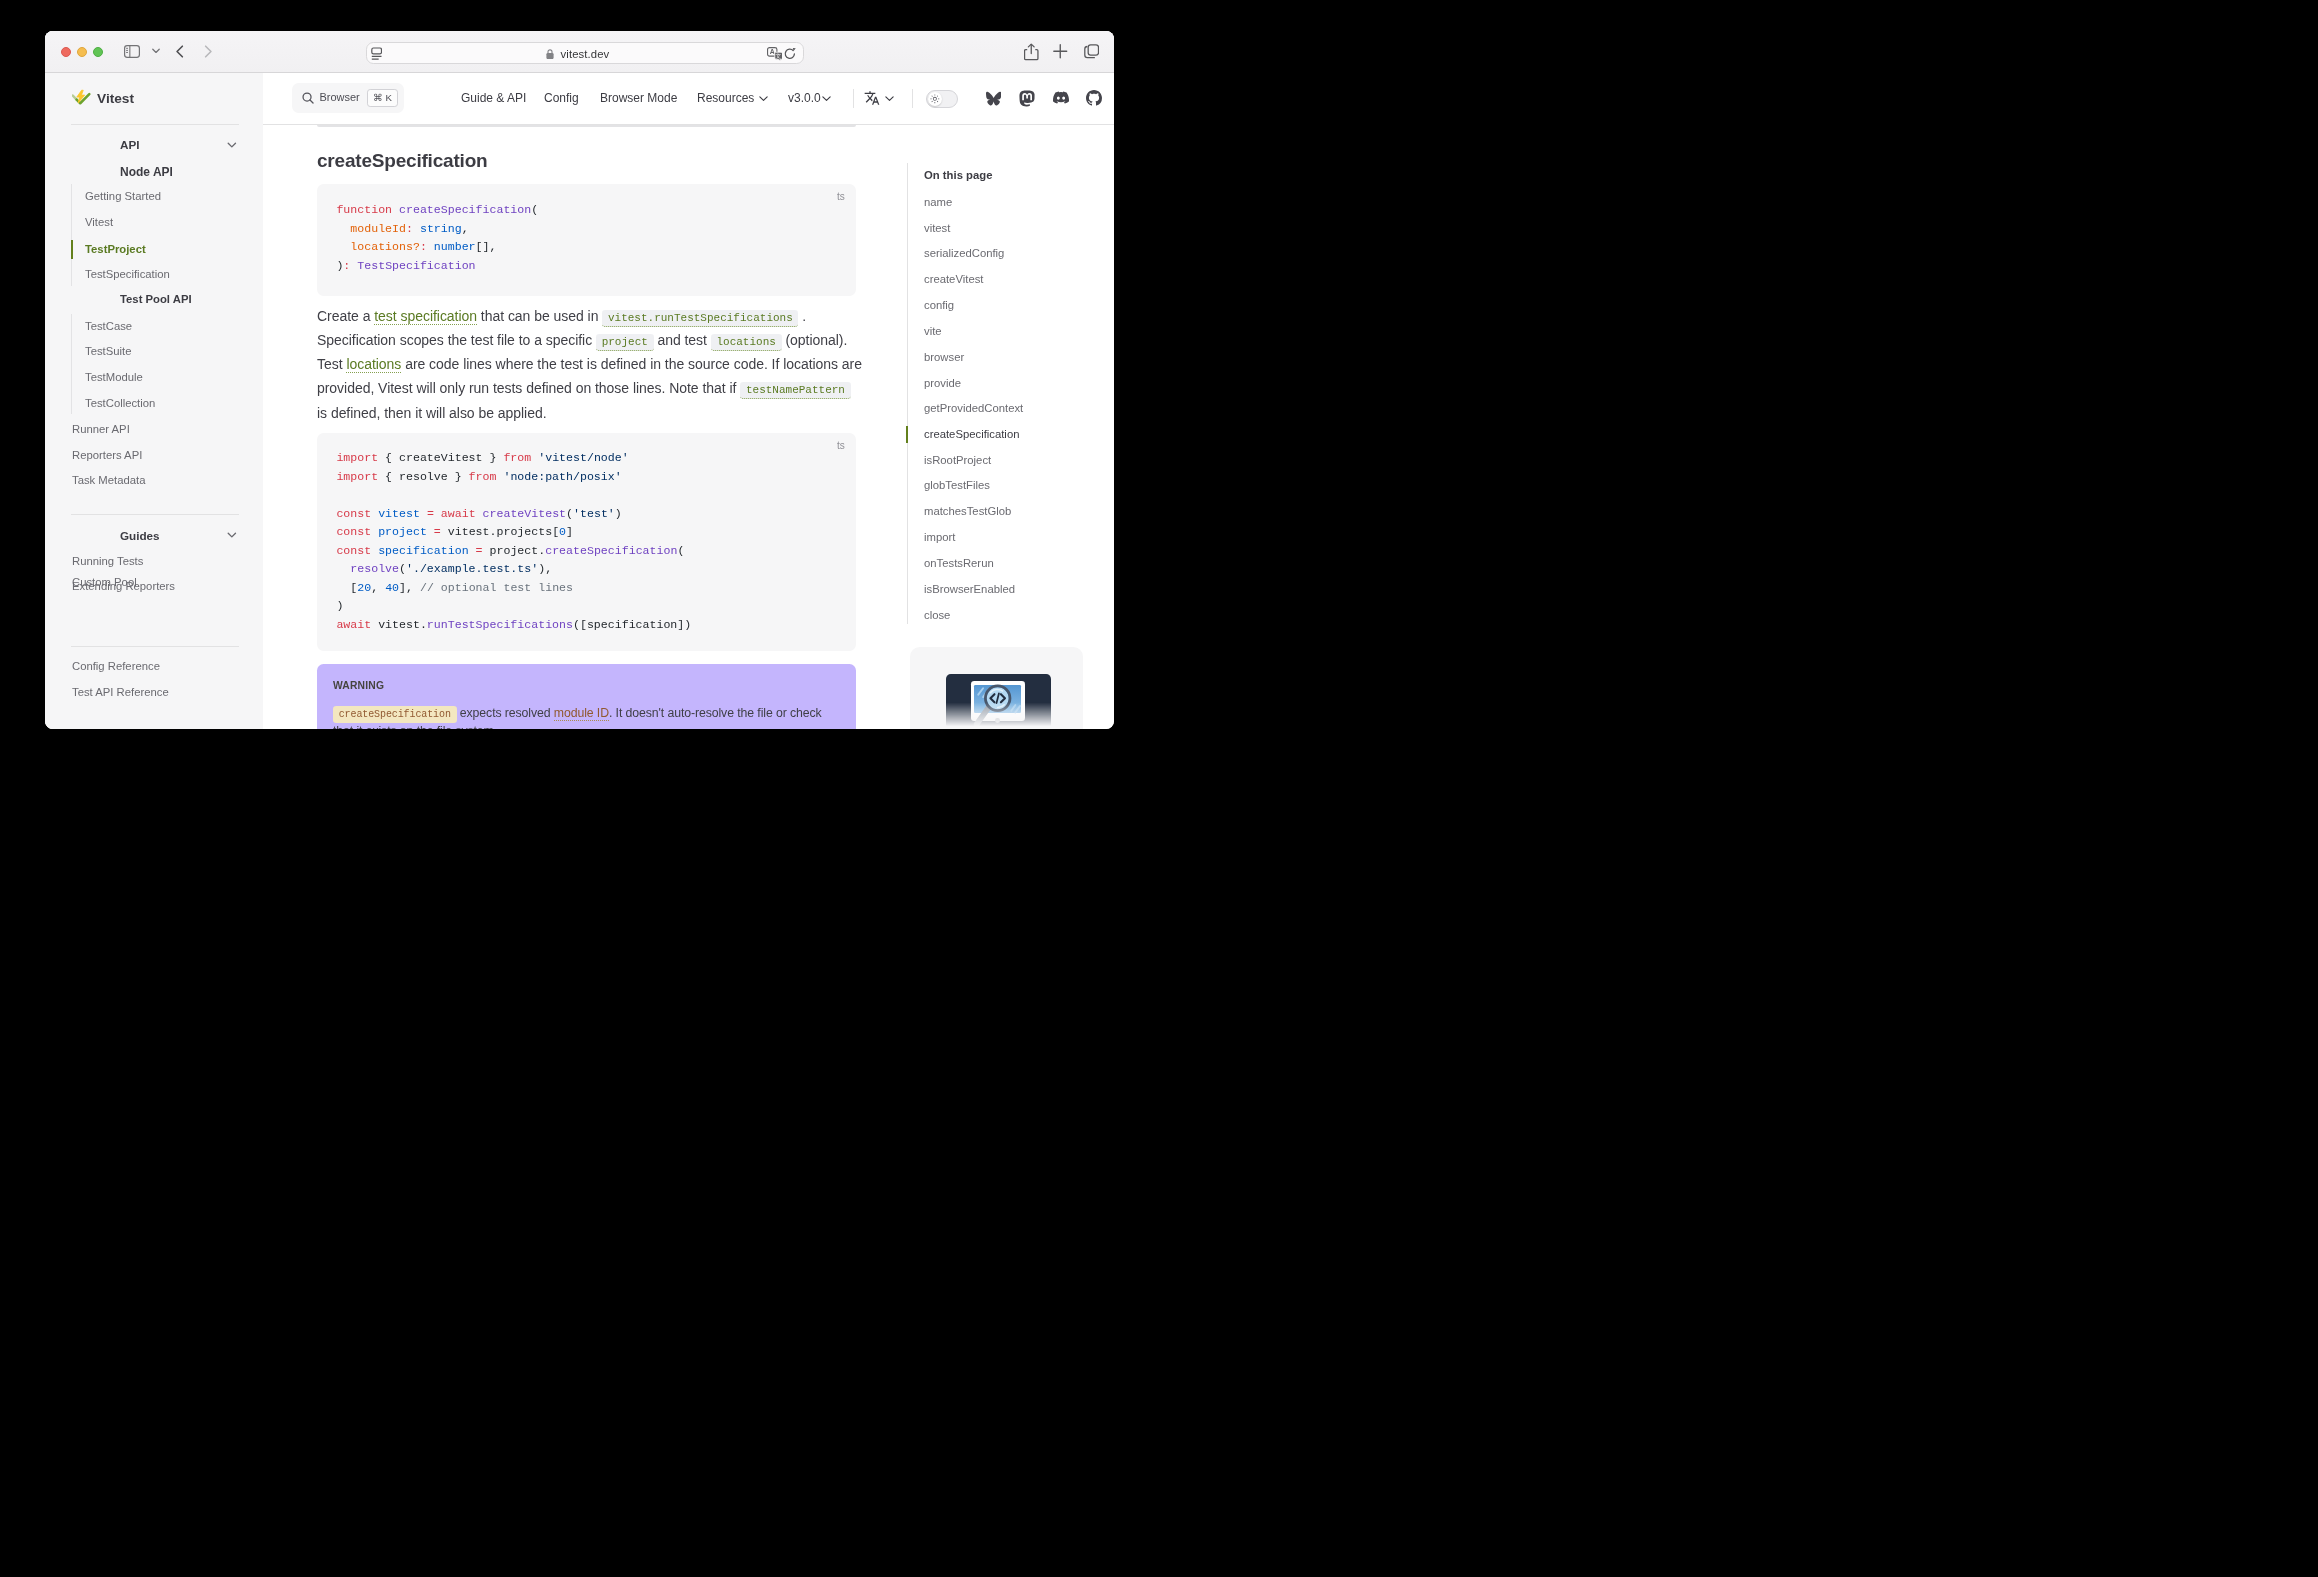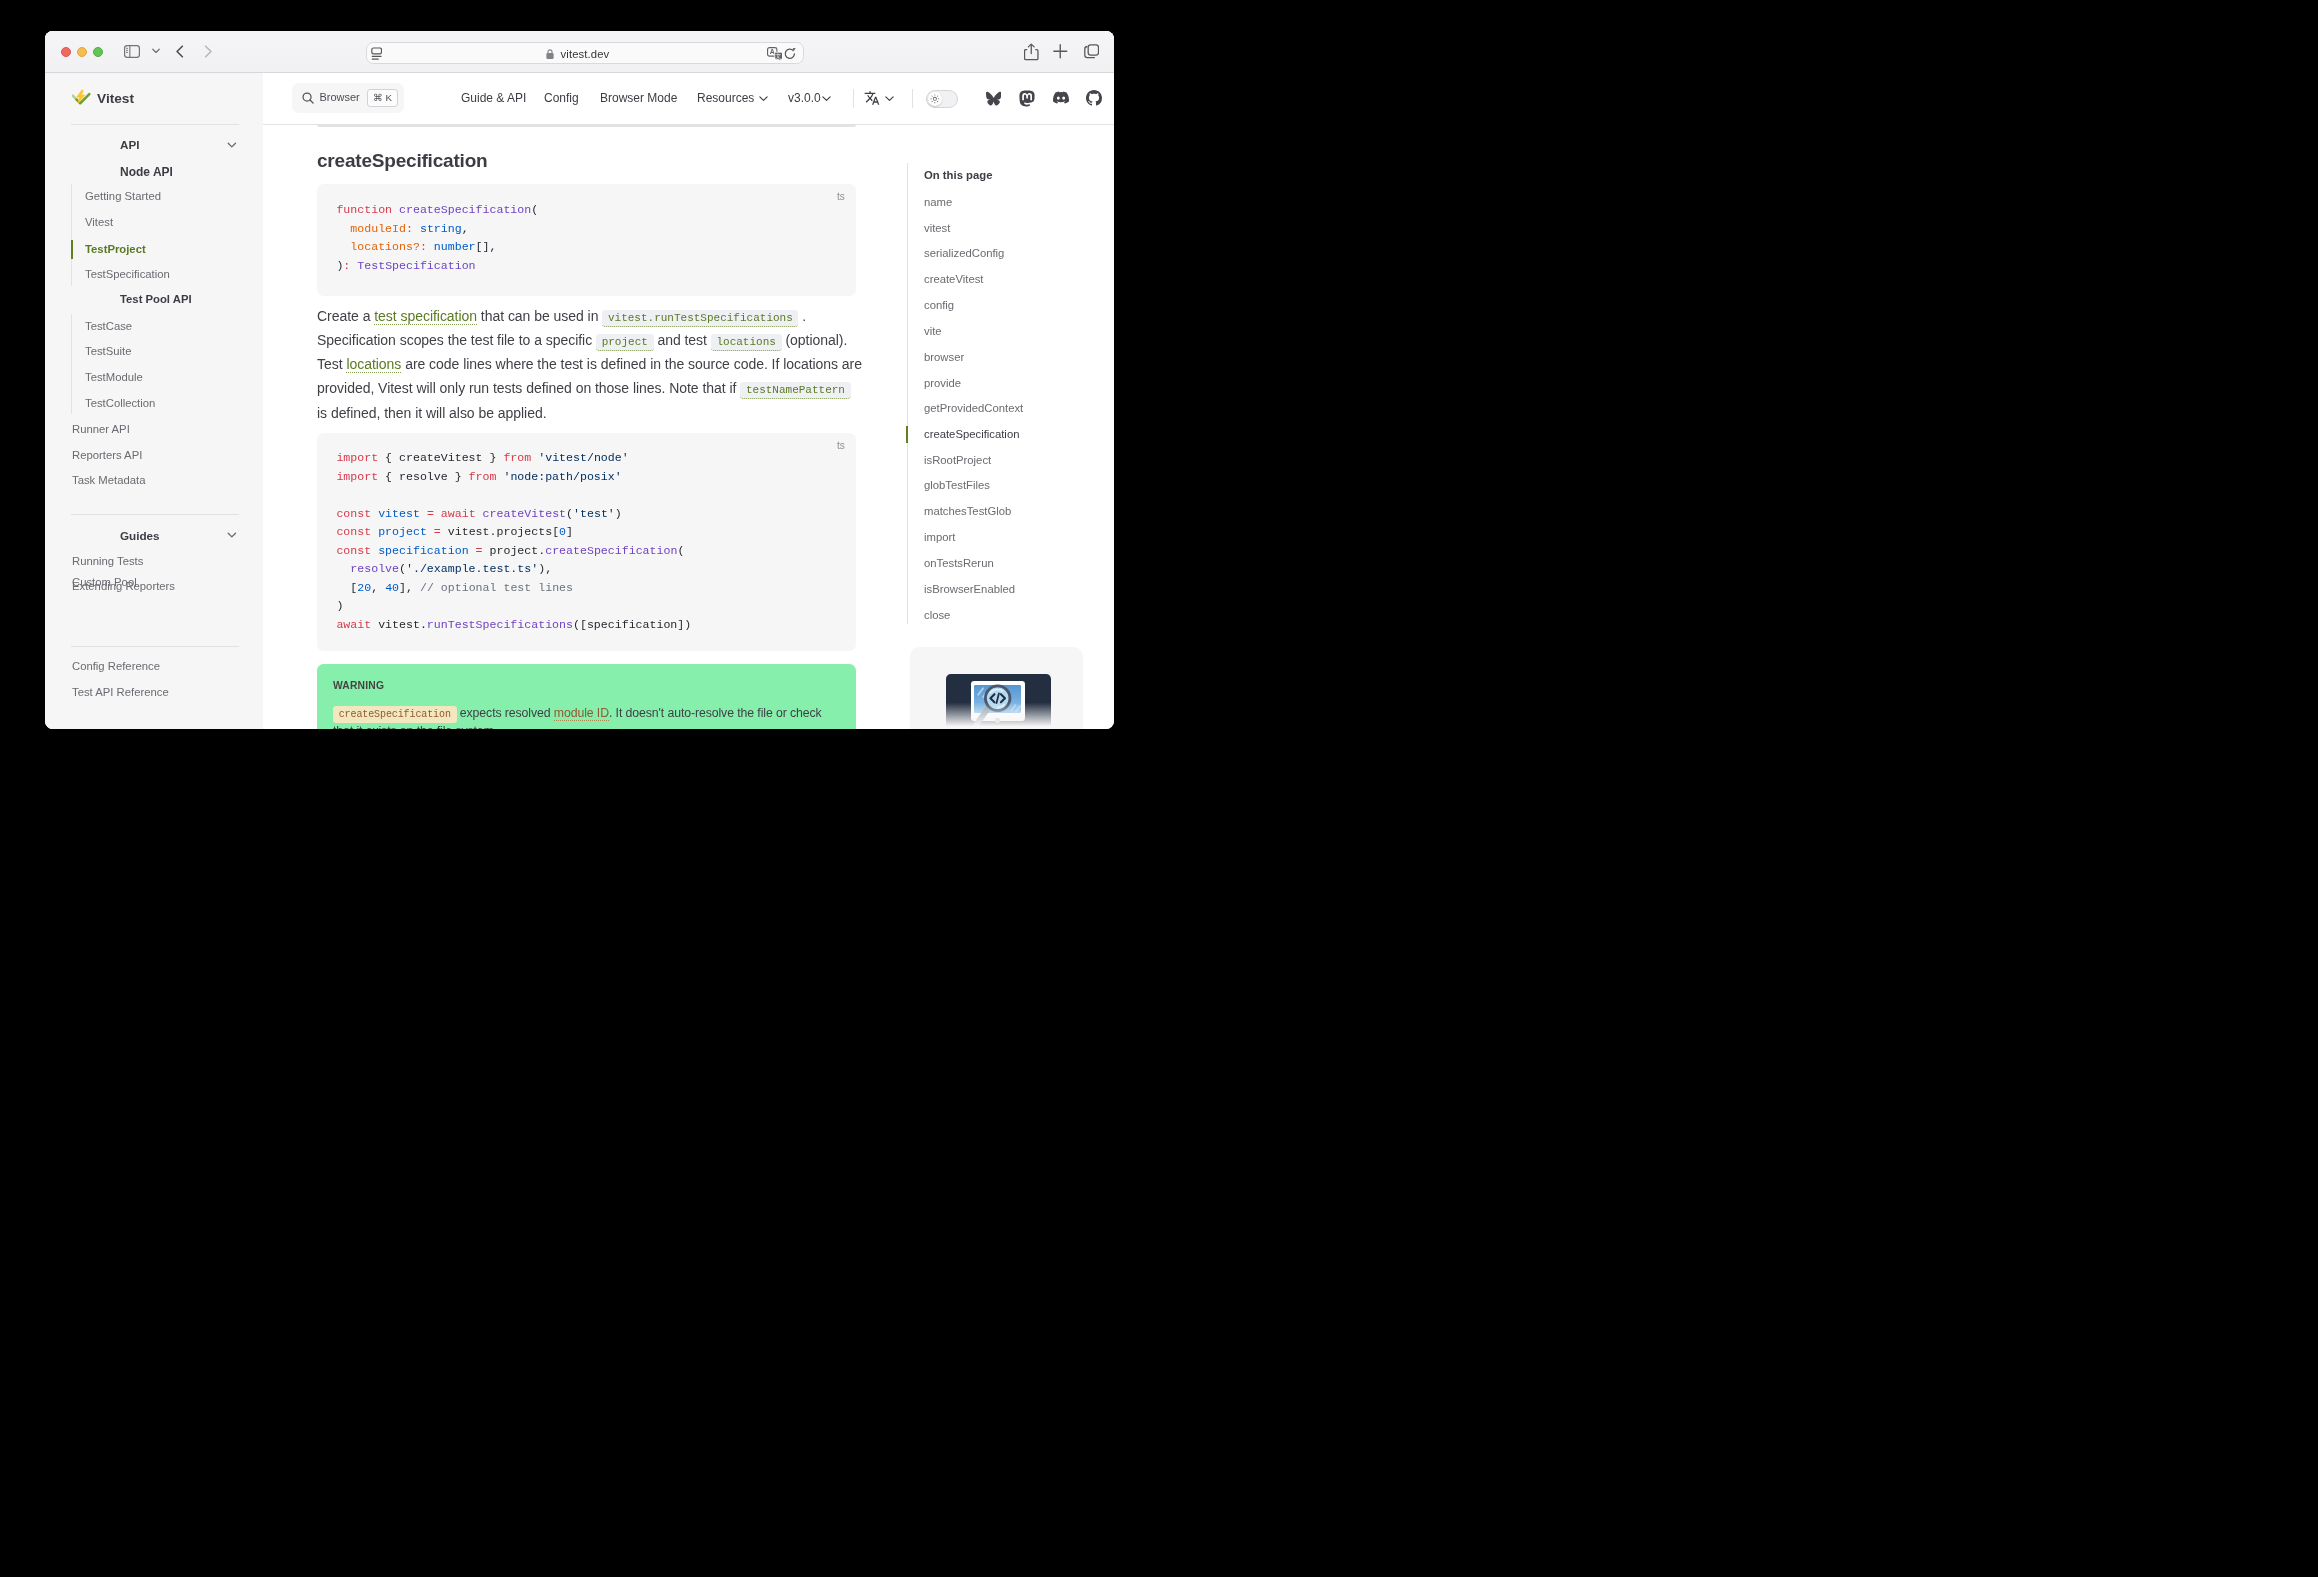--- a/index.html
+++ b/index.html
@@ -247,21 +247,21 @@
 
 <span class="red">const</span> <span class="blue">vitest</span> <span class="red">=</span> <span class="red">await</span> <span class="purple">createVitest</span><span class="dark">(</span><span class="navy">'test'</span><span class="dark">)</span>
 <span class="red">const</span> <span class="blue">project</span> <span class="red">=</span> <span class="dark">vitest.projects[</span><span class="blue">0</span><span class="dark">]</span>
 <span class="red">const</span> <span class="blue">specification</span> <span class="red">=</span> <span class="dark">project.</span><span class="purple">createSpecification</span><span class="dark">(</span>
   <span class="purple">resolve</span><span class="dark">(</span><span class="navy">'./example.test.ts'</span><span class="dark">),</span>
   <span class="dark">[</span><span class="blue">20</span><span class="dark">,</span> <span class="blue">40</span><span class="dark">],</span> <span class="gray">// optional test lines</span>
 <span class="dark">)</span>
 <span class="red">await</span> <span class="dark">vitest.</span><span class="purple">runTestSpecifications</span><span class="dark">([specification])</span></pre>
     </div>
 
-    <div class="abs" style="left:272px;top:633px;width:539px;height:113px;background:#86efac;border-radius:6.5px">
+    <div class="abs" style="left:272px;top:633px;width:539px;height:113px;background:#c4b5fd;border-radius:6.5px">
       <div class="abs" style="left:16px;top:16px;font-size:10.3px;font-weight:700;color:#464440;letter-spacing:0.2px">WARNING</div>
       <div class="abs" style="left:16px;top:39px;font-size:12.3px;letter-spacing:-0.1px;line-height:21px;color:#3f3f46;white-space:nowrap"><span class="wchip">createSpecification</span> expects resolved <a class="wlink" href="#">module ID</a>. It doesn't auto-resolve the file or check</div>
       <div class="abs" style="left:16px;top:57px;font-size:12.3px;letter-spacing:-0.1px;line-height:21px;color:#3f3f46">that it exists on the file system.</div>
     </div>
 
     <div class="abs" style="left:862px;top:132px;width:0.8px;height:461px;background:#e2e2e3"></div>
     <div class="abs" style="left:861px;top:395px;width:1.6px;height:17px;background:#63801c"></div>
     <div class="aside-item" style="top:138px;font-weight:700;color:#3c3c43">On this page</div>
     <div class="aside-item" style="top:165px">name</div>
     <div class="aside-item" style="top:191px">vitest</div>

